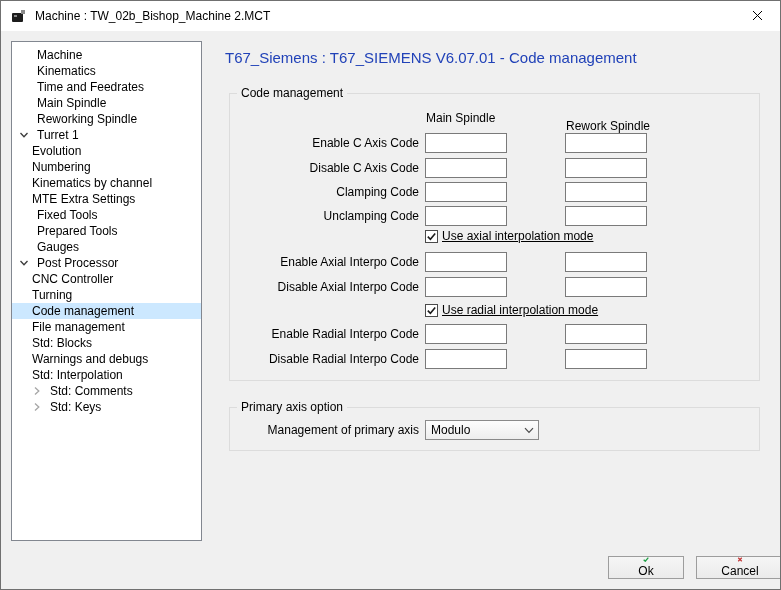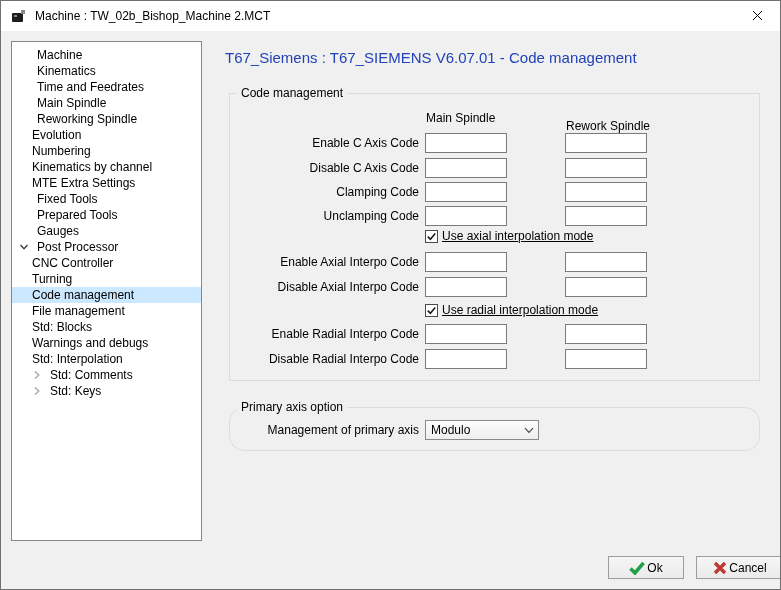--- a/index.html
+++ b/index.html
@@ -16,33 +16,33 @@
   .tree-row.lvl1{padding-left:20px;}
   .tree-row.lvl0.has-chev{padding-left:7px;}
   .tree-row.lvl1.has-chev{}
   .tree-row .chev{width:18px;height:16px;display:inline-flex;align-items:center;justify-content:flex-start;flex:0 0 auto;}
   .tree-row.selected{background:#cce8ff;}
   
   .page-title{position:absolute;left:224px;top:48px;font-size:15px;color:#2142b8;white-space:nowrap;}
   .groupbox{position:absolute;border:1px solid #dcdcdc;box-sizing:border-box;}
   .gb-title{position:absolute;top:-8px;left:7px;background:#f0f0f0;padding:0 4px;white-space:nowrap;}
   .code-group{left:228px;top:92px;width:531px;height:288px;}
-  .primary-group{left:228px;top:406px;width:531px;height:44px;border-radius:15px;}
+  .primary-group{left:228px;top:406px;width:531px;height:44px;}
   .col-header{position:absolute;top:16px;height:16px;line-height:16px;white-space:nowrap;}
   .col-header.c1{left:196px;}
   .col-header.c2{left:336px;margin-top:8px;}
   .frm-label{position:absolute;left:0;width:189px;height:20px;line-height:20px;text-align:right;white-space:nowrap;}
   .tin{position:absolute;width:74px;height:18px;border:1px solid #7a7a7a;background:#fff;font-family:"Liberation Sans",sans-serif;font-size:12px;padding:0 3px;}
   .tin.c1{left:195px;} .tin.c2{left:335px;}
   .cbrow{position:absolute;left:195px;display:flex;align-items:center;gap:4px;height:14px;cursor:default;text-decoration:underline;}
   .combo{position:absolute;left:195px;top:12px;width:114px;height:20px;border:1px solid #8a8a8a;background:linear-gradient(180deg,#fdfdfd,#eeeeee);box-sizing:border-box;display:flex;align-items:center;cursor:default;}
   .combo .combo-text{padding-left:5px;flex:1 1 auto;}
   .combo .combo-arrow{width:18px;display:flex;align-items:center;justify-content:center;}
   
-  .btn{position:absolute;top:555px;height:23px;background:linear-gradient(180deg,#f5f5f5,#ebebeb);border:1px solid #9d9d9d;box-sizing:border-box;display:flex;align-items:center;justify-content:center;gap:2px;font-family:"Liberation Sans",sans-serif;font-size:12px;cursor:pointer;}
+  .btn{position:absolute;top:555px;height:23px;background:linear-gradient(180deg,#f5f5f5,#ebebeb);border:1px solid #9d9d9d;box-sizing:border-box;display:flex;align-items:center;justify-content:center;gap:2px;font-family:"Liberation Sans",sans-serif;font-size:12px;cursor:pointer;flex-direction:column;}
   .btn-ok{left:607px;width:76px;}
   .btn-cancel{left:695px;width:88px;}
 </style>
 </head>
 <body>
 
 <div class="dialog">
 
   <div class="titlebar">
     <svg class="app-icon" viewBox="0 0 17 17">
@@ -67,20 +67,28 @@
       </div>
     <div class="tree-row lvl0">
         <span>Time and Feedrates</span>
       </div>
     <div class="tree-row lvl0">
         <span>Main Spindle</span>
       </div>
     <div class="tree-row lvl0">
         <span>Reworking Spindle</span>
       </div>
+    <div class="tree-row lvl0 has-chev">
+      <span class="chev">
+          <svg width="10" height="10" viewBox="0 0 10 10">
+            <polyline points="1.5,3 5,6.8 8.5,3" fill="none" stroke="#3c3c3c" stroke-width="1.3"></polyline>
+          </svg>
+        </span>
+      <span>Turret 1</span>
+    </div>
     <div class="tree-row lvl1">
         <span>Evolution</span>
       </div>
     <div class="tree-row lvl1">
         <span>Numbering</span>
       </div>
     <div class="tree-row lvl1">
         <span>Kinematics by channel</span>
       </div>
     <div class="tree-row lvl1">

